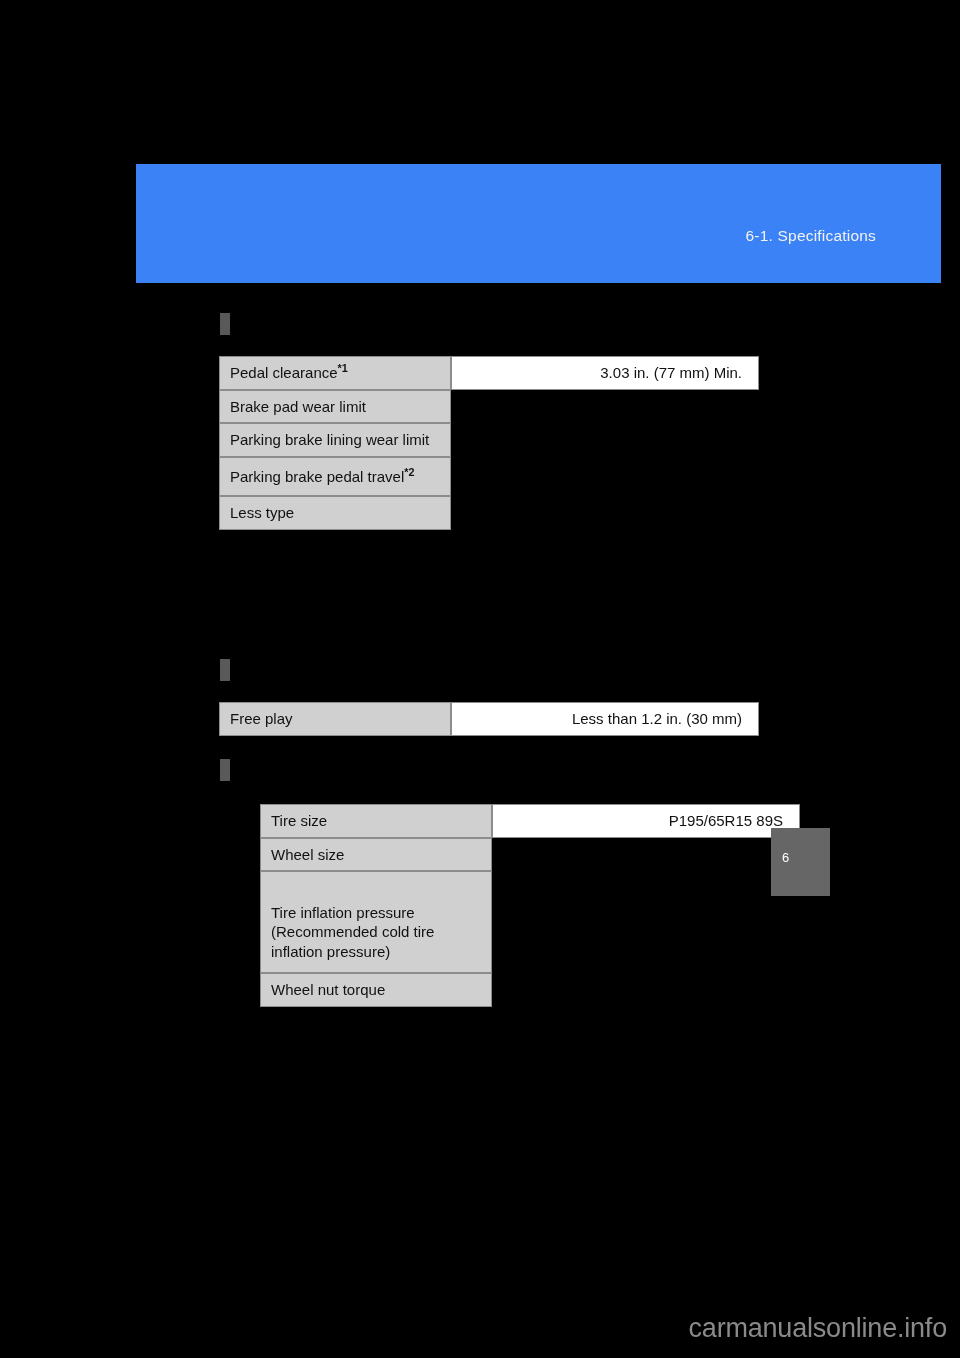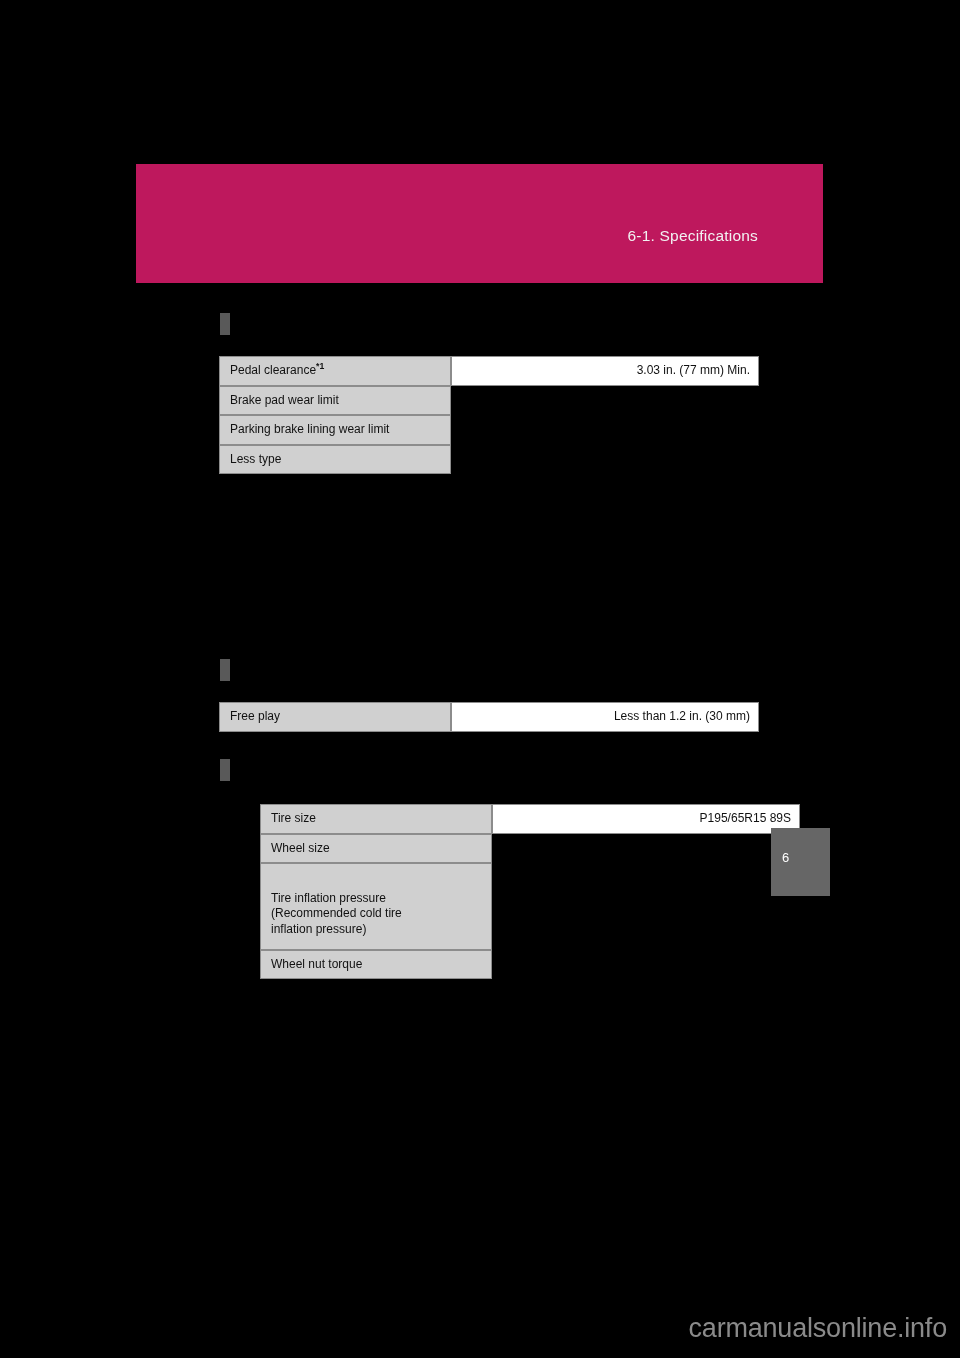--- a/index.html
+++ b/index.html
@@ -14,23 +14,23 @@
     overflow: hidden;
     font-family: "Liberation Sans", sans-serif;
     color: #000000;
   }
 
   
   .header-band {
     position: absolute;
     left: 136px;
     top: 164px;
-    width: 687px;
+    width: 805px;
     height: 119px;
-    background: #be185d;
+    background: #3b82f6;
   }
   .header-title {
     position: absolute;
     right: 65px;
     bottom: 38px;
     font-size: 15.5px;
     color: #f2f2f2;
     letter-spacing: 0.2px;
     white-space: nowrap;
   }
@@ -50,24 +50,24 @@
   }
 
   
   .spec-table {
     position: absolute;
     border-collapse: separate;
     border-spacing: 0;
     table-layout: fixed;
   }
   .spec-table td {
-    font-size: 12px;
+    font-size: 15px;
     line-height: 1.30;
     vertical-align: middle;
-    padding: 6px 8px 6px 10px;
+    padding: 6px 16px 6px 10px;
     border: 1px solid #8c8c8c;
     box-sizing: border-box;
   }
   .cell-label {
     width: 232px;
     background: #d0d0d0;
     color: #111111;
   }
   .cell-value {
     width: 308px;
@@ -146,20 +146,28 @@
     </tr>
     <tr>
       <td class="cell-label">
         <span>Parking brake lining wear limit</span><sup></sup>
       </td>
       <td class="cell-value blank">
         <span></span>
       </td>
     </tr>
     <tr>
+      <td class="cell-label" style="padding-top:9px;padding-bottom:9px;">
+        <span>Parking brake pedal travel</span><sup>*2</sup>
+      </td>
+      <td class="cell-value blank">
+        <span></span>
+      </td>
+    </tr>
+    <tr>
       <td class="cell-label">
         <span>Less type</span><sup></sup>
       </td>
       <td class="cell-value blank">
         <span></span>
       </td>
     </tr>
   </tbody>
 </table>
 

